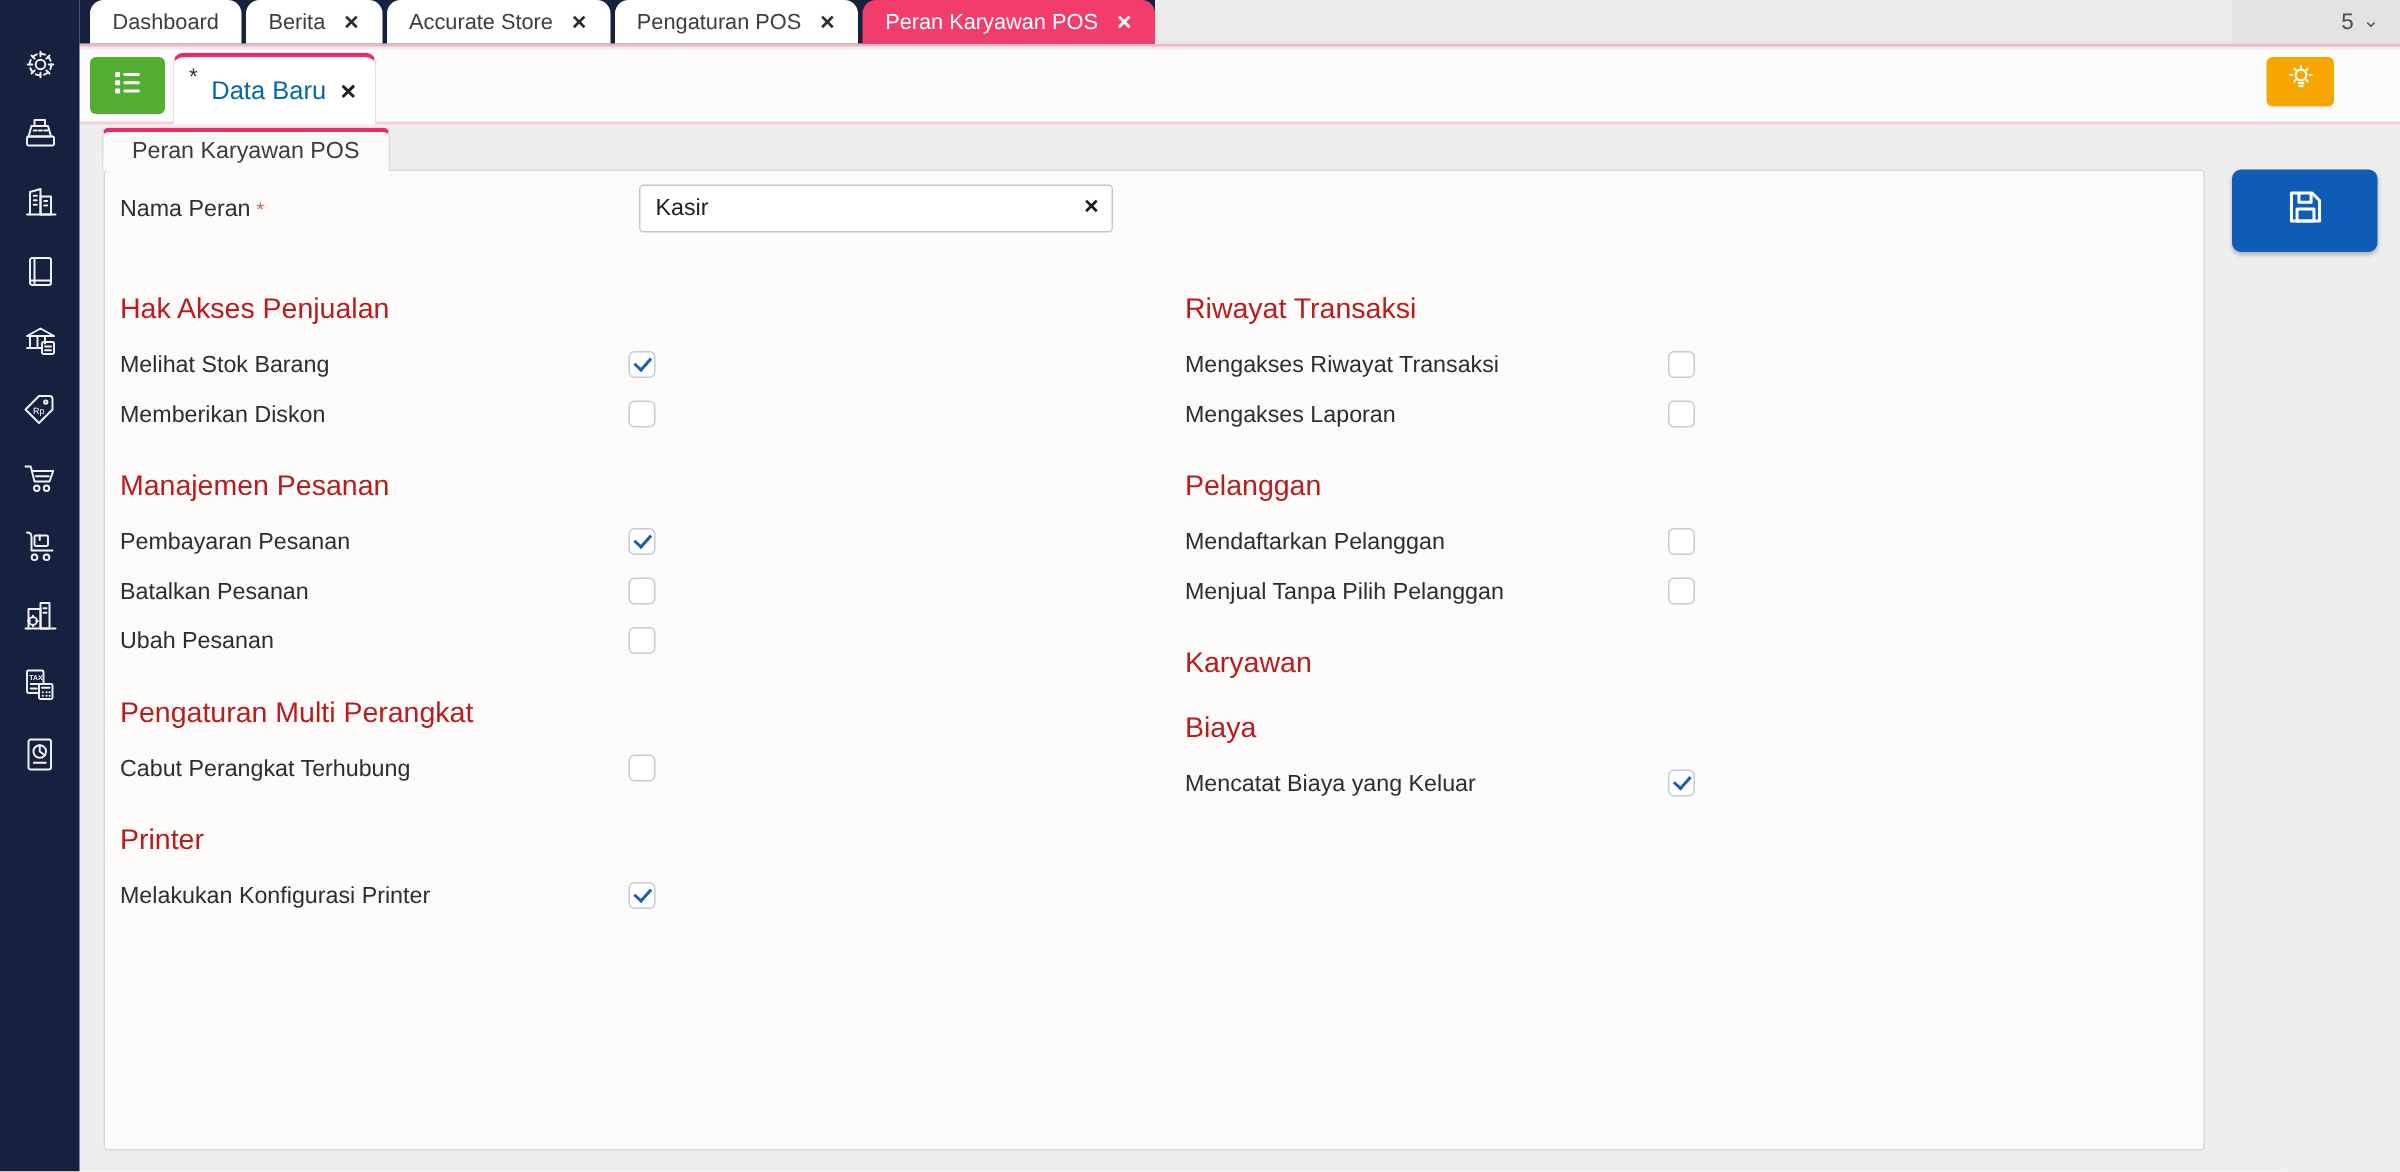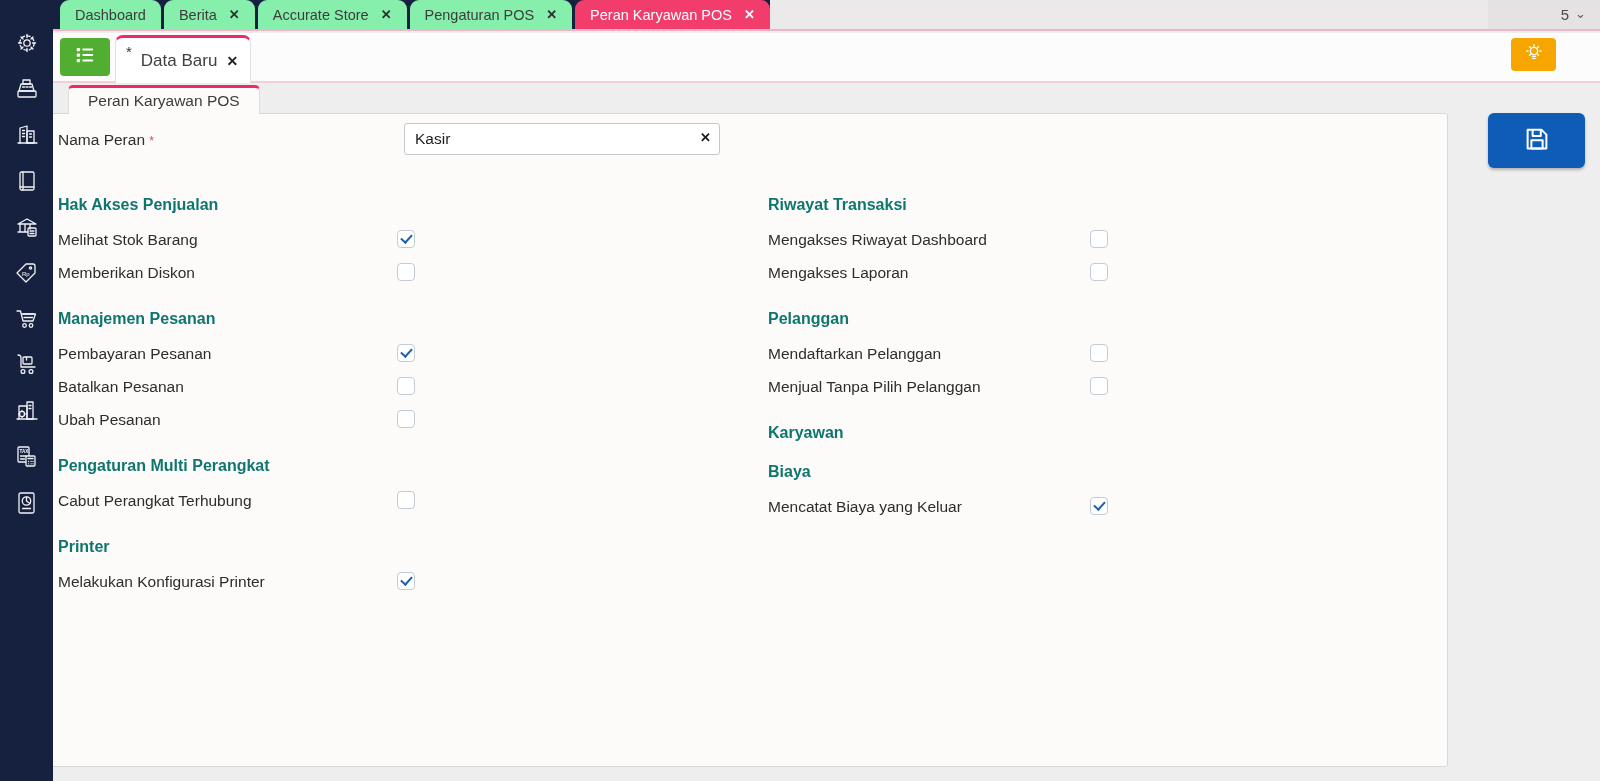--- a/index.html
+++ b/index.html
@@ -21,21 +21,21 @@
   .side-icon svg { width:26px; height:26px; stroke:#f2f3f6; fill:none; stroke-width:1.3; stroke-linecap:round; stroke-linejoin:round; }
 
   
   .tabbar {
     position:absolute; left:53px; top:0; right:0; height:31px;
     display:flex; border-bottom:2px solid #f0b4c5; z-index:5;
   }
   .tabstrip { background:#16213f; display:flex; align-items:stretch; padding-left:7px; gap:3px; }
   .tab {
     display:flex; align-items:center; gap:12px;
-    background:#86efac; color:#3d3d3d;
+    background:#ffffff; color:#3d3d3d;
     padding:0 15px; font-size:14.5px;
     border-radius:9px 9px 0 0; cursor:pointer; white-space:nowrap;
   }
   .tab .tab-close { font-weight:bold; font-size:13px; color:#2e2e2e; }
   .tab.active { background:#f23c6c; color:#ffffff; }
   .tab.active .tab-close { color:#ffffff; }
   .tabbar-rest { flex:1; background:#ebe9e9; }
   .tabbar-counter {
     width:112px; background:#e4e2e2; display:flex; align-items:center;
     justify-content:flex-end; padding-right:14px; gap:6px;
@@ -56,60 +56,60 @@
   .list-button svg { width:22px; height:22px; }
   .doc-tab {
     position:absolute; left:62px; top:2px; height:48px;
     background:#ffffff;
     border:1px solid #e2dfdf; border-bottom:none;
     border-top:3px solid #ec2a63; border-radius:8px 8px 0 0;
     display:flex; align-items:center; padding:0 12px 0 10px; gap:9px;
     cursor:pointer;
   }
   .doc-tab .star { font-size:15px; color:#333; align-self:flex-start; margin-top:5px; }
-  .doc-tab .doc-label { font-size:17px; color:#404040; }
+  .doc-tab .doc-label { font-size:17px; color:#0369a1; }
   .doc-tab .tab-close { font-weight:bold; font-size:14px; color:#222; }
   .bulb-button {
     position:absolute; right:44px; top:5px; width:45px; height:33px;
     background:#f7a600; border-radius:4px; cursor:pointer;
     display:flex; align-items:center; justify-content:center;
   }
   .bulb-button svg { width:20px; height:20px; stroke:#fff; fill:none; stroke-width:1.4; stroke-linecap:round; }
 
   
   .subtab {
     position:absolute; left:68px; top:85px; height:29px; z-index:3;
     background:#fcfbfa;
     border:1px solid #dedcdc; border-bottom:none;
     border-top:3px solid #ec2a63; border-radius:5px 5px 0 0;
     display:flex; align-items:center; padding:0 19px;
     font-size:15.5px; color:#3c3c3c; cursor:pointer;
   }
   .panel {
-    position:absolute; left:47px; top:113px; width:1401px; height:654px;
+    position:absolute; left:69px; top:113px; width:1401px; height:654px;
     background:#fcfbfa; border:1px solid #d9d7d7; border-radius:3px; z-index:2;
   }
   .name-row { position:absolute; left:10px; top:8px; right:10px; height:34px; }
   .name-label { position:absolute; left:0; top:9px; font-size:15.5px; color:#2f2f2f; }
   .req { color:#e05252; font-size:13px; margin-left:4px; }
   .name-input-wrap { position:absolute; left:346px; top:1px; width:316px; height:32px; }
   .name-input {
     width:100%; height:100%; border:1px solid #c7c7c7; border-radius:3px;
     padding:0 30px 0 10px; font-size:15.5px; color:#1e1e1e;
     font-family:Liberation Sans, sans-serif; outline:none; background:#fff;
   }
   .clear-x {
     position:absolute; right:9px; top:7px; font-size:13px; font-weight:bold;
     color:#1a1a1a; cursor:pointer;
   }
 
   .perm-col { position:absolute; top:70px; }
   .perm-col.left  { left:10px;  width:690px; --cb-x:339px; }
   .perm-col.right { left:720px; width:660px; --cb-x:322px; }
-  .sec-title { margin:12px 0 9px 0; font-size:16px; font-weight:bold; color:#0f766e; }
+  .sec-title { margin:12px 0 9px 0; font-size:19px; font-weight:normal; color:#b91c1c; }
   .sec-title:not(:first-child) { margin-top:21px; }
   .perm-row { position:relative; height:33px; display:flex; align-items:center; }
   .perm-label { font-size:15.5px; color:#2d2d2d; }
   .checkbox {
     position:absolute; left:var(--cb-x); top:7px; width:18px; height:18px;
     border:1px solid #c3ccd6; border-radius:4px; background:#ffffff; cursor:pointer;
   }
   .checkbox.checked::after {
     content:""; position:absolute; left:5px; top:1px; width:5px; height:9px;
     border-right:2.6px solid #1d5fae; border-bottom:2.6px solid #1d5fae;
@@ -317,21 +317,21 @@
       </div>
       <div class="sec-title">Printer</div>
       <div class="perm-row">
         <span class="perm-label">Melakukan Konfigurasi Printer</span>
         <span class="checkbox checked"></span>
       </div>
     </div>
   <div class="perm-col right">
       <div class="sec-title">Riwayat Transaksi</div>
       <div class="perm-row">
-        <span class="perm-label">Mengakses Riwayat Dashboard</span>
+        <span class="perm-label">Mengakses Riwayat Transaksi</span>
         <span class="checkbox"></span>
       </div>
       <div class="perm-row">
         <span class="perm-label">Mengakses Laporan</span>
         <span class="checkbox"></span>
       </div>
       <div class="sec-title">Pelanggan</div>
       <div class="perm-row">
         <span class="perm-label">Mendaftarkan Pelanggan</span>
         <span class="checkbox"></span>

